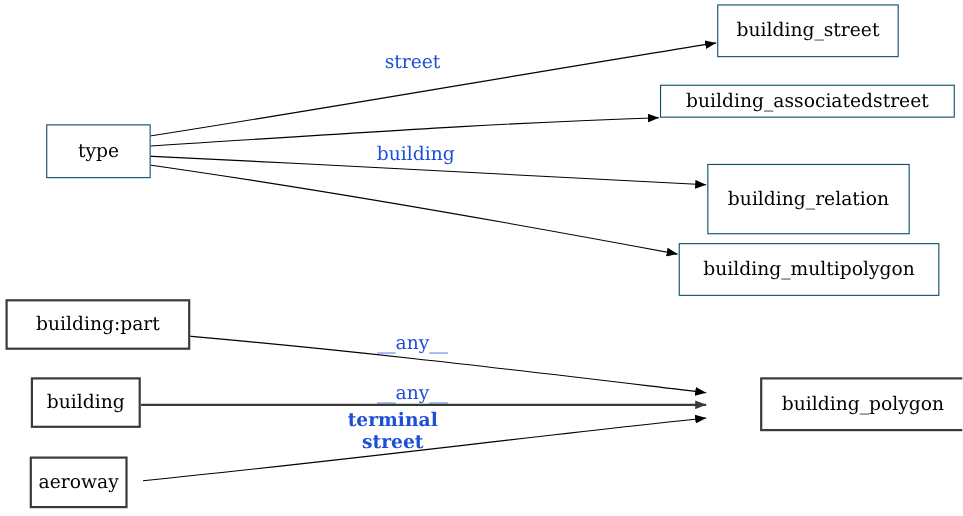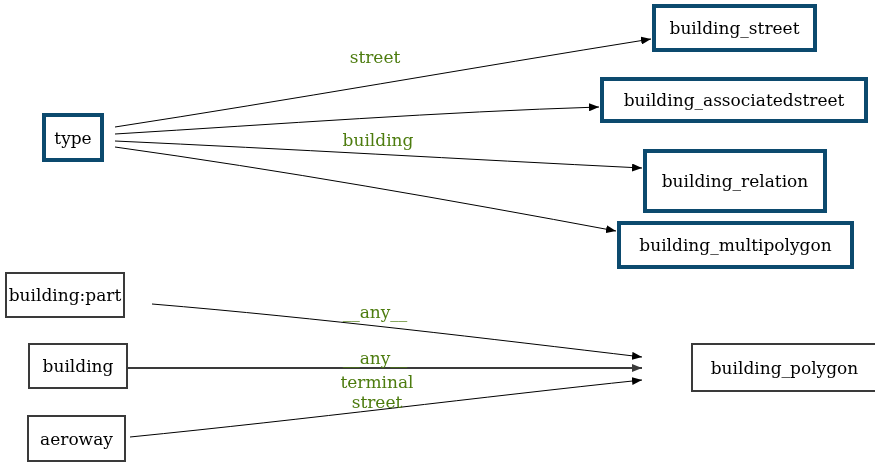--- a/index.html
+++ b/index.html
@@ -26,49 +26,49 @@
     position: absolute;
     box-sizing: border-box;
     background: #ffffff;
     display: flex;
     align-items: center;
     justify-content: center;
     font-size: 17px;
     color: #000000;
     white-space: nowrap;
   }
-  .node.thin  { border: 4px solid #0c4a6e; }
+  .node.thin  { border: 1px solid #0c4a6e; }
   .node.thick { border: 2px solid #3a3a3a; }
   .edge-label {
     position: absolute;
     transform: translate(-50%, -50%);
     font-size: 17px;
-    color: #4d7c0f;
+    color: #1d4ed8;
     white-space: nowrap;
     text-align: center;
     line-height: 20px;
   }
   
-  #n-type        { left: 42px;  top: 113px; width: 62px;  height: 49px; }
+  #n-type        { left: 42px;  top: 113px; width: 95px;  height: 49px; }
   #n-street      { left: 652px; top: 4px;   width: 165px; height: 48px; }
-  #n-assoc       { left: 600px; top: 77px;  width: 268px; height: 46px; }
+  #n-assoc       { left: 600px; top: 77px;  width: 268px; height: 30px; }
   #n-relation    { left: 643px; top: 149px; width: 184px; height: 64px; }
   #n-multi       { left: 617px; top: 221px; width: 237px; height: 48px; text-align: center; }
-  #n-bpart       { left: 5px;   top: 272px; width: 120px; height: 46px; }
+  #n-bpart       { left: 5px;   top: 272px; width: 168px; height: 46px; }
   #n-building    { left: 28px;  top: 343px; width: 100px; height: 46px; }
-  #n-aeroway     { left: 27px;  top: 415px; width: 99px; height: 47px; }
+  #n-aeroway     { left: 27px;  top: 415px; width: 89px; height: 47px; }
   #n-polygon     { left: 643px; top: 343px; width: 187px; height: 49px; margin-left: 48px; }
   
   #el-street   { left: 375px; top: 57px;  }
   #el-assoc    { left: 376px; top: 106px; }
   #el-building { left: 378px; top: 140px; }
   #el-multi    { left: 378px; top: 174px; }
   #el-any1     { left: 375px; top: 312px; }
   #el-any2     { left: 375px; top: 358px; }
-  #el-terminal { left: 377px; top: 392px; }
+  #el-terminal { left: 357px; top: 392px; font-weight: bold; }
 </style>
 </head>
 <body>
 
 <div class="canvas">
 
   <svg class="edge-layer" width="875" height="469" viewBox="0 0 875 469" xmlns="http://www.w3.org/2000/svg">
     <defs>
       <marker id="arrow" markerUnits="userSpaceOnUse" markerWidth="11" markerHeight="8" refX="10" refY="4" orient="auto">
         <path d="M0,0 L10,4 L0,8 Z" fill="#000000"></path>

